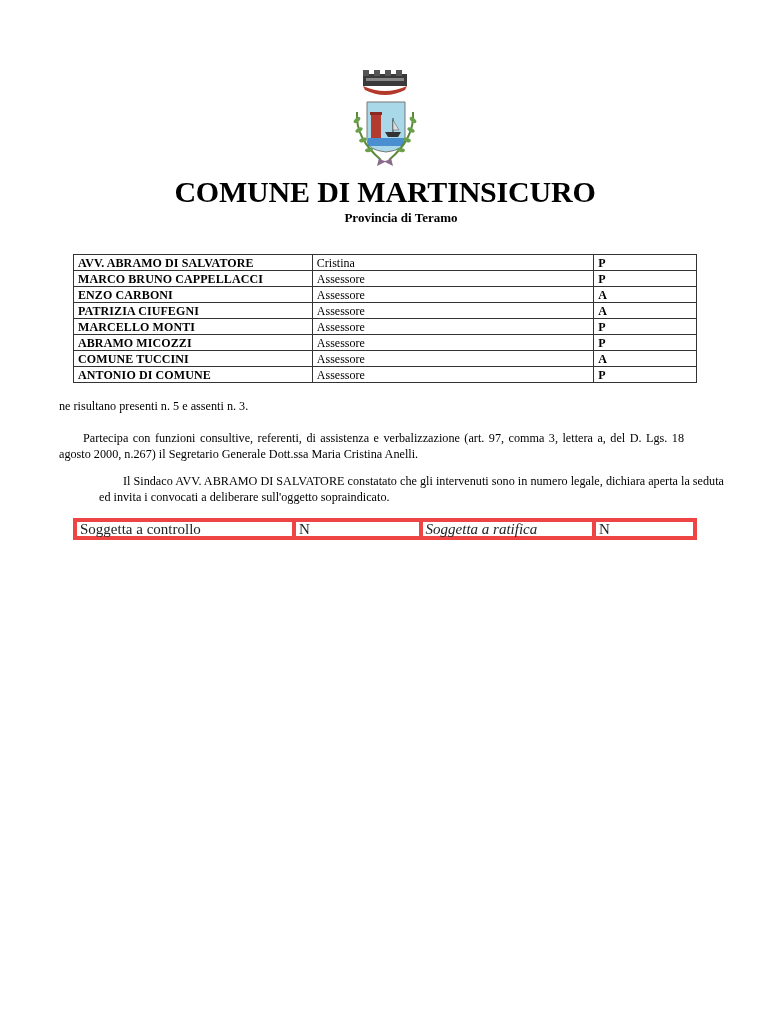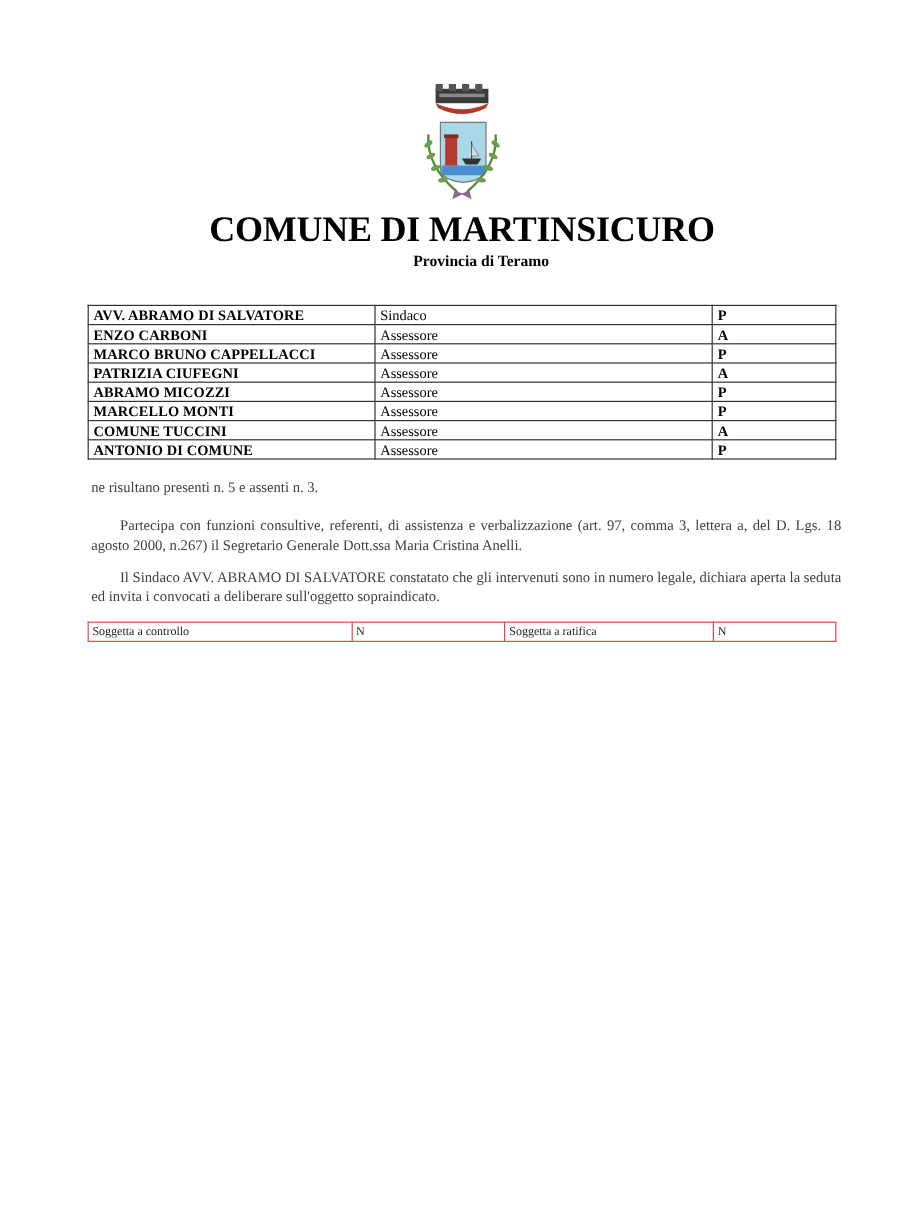--- a/index.html
+++ b/index.html
@@ -22,34 +22,34 @@
     .members { left: 73px; top: 254px; width: 624px; }
     .members td {
       border: 1px solid #333; height: 16px; padding: 0 4px;
       font-size: 12px; line-height: 14px; vertical-align: middle; white-space: nowrap;
     }
     .members td.name { width: 239px; font-weight: bold; letter-spacing: 0.1px; }
     .members td.role { width: 282px; }
     .members td.pres { width: 103px; font-weight: bold; }
 
     .para {
-      position: absolute; left: 76px; width: 625px;
-      font-size: 12.2px; line-height: 16px; color: #404040;
+      position: absolute; left: 59px; width: 625px;
+      font-size: 12.2px; line-height: 16px; color: #000000;
       text-align: justify;
     }
     .indent { text-indent: 24px; }
 
     .flags { left: 73px; top: 518px; width: 624px; }
     .flags td {
-      border: 1px solid #ef4444; height: 16px; padding: 0 3px;
-      font-size: 10px; line-height: 14px; vertical-align: middle; color: #222; white-space: nowrap;
+      border: 4px solid #ef4444; height: 16px; padding: 0 3px;
+      font-size: 15px; line-height: 14px; vertical-align: middle; color: #222; white-space: nowrap;
     }
     .flags td.c1 { width: 220px; }
     .flags td.c2 { width: 128px; }
-    .flags td.c3 { width: 174px; }
+    .flags td.c3 { width: 174px; font-style: italic; }
     .flags td.c4 { width: 102px; }
     .flags td.faint-left { border-left: 1px solid #ccc; }
   </style>
 </head>
 <body>
 
 <div class="crest">
   <svg width="104" height="104" viewBox="0 0 104 104">
 
     <rect x="30" y="6" width="44" height="12" fill="#3a3a3a"></rect>
@@ -85,64 +85,64 @@
   </svg>
 </div>
 
 <div class="title">COMUNE DI MARTINSICURO</div>
 <div class="subtitle">Provincia di Teramo</div>
 
 <table class="members">
   <tbody>
     <tr>
       <td class="name">AVV. ABRAMO DI SALVATORE</td>
-      <td class="role">Sindaco</td>
+      <td class="role">Cristina</td>
+      <td class="pres">P</td>
+    </tr>
+    <tr>
+      <td class="name">MARCO BRUNO CAPPELLACCI</td>
+      <td class="role">Assessore</td>
       <td class="pres">P</td>
     </tr>
     <tr>
       <td class="name">ENZO CARBONI</td>
       <td class="role">Assessore</td>
       <td class="pres">A</td>
     </tr>
     <tr>
-      <td class="name">MARCO BRUNO CAPPELLACCI</td>
-      <td class="role">Assessore</td>
-      <td class="pres">P</td>
-    </tr>
-    <tr>
       <td class="name">PATRIZIA CIUFEGNI</td>
       <td class="role">Assessore</td>
       <td class="pres">A</td>
     </tr>
     <tr>
-      <td class="name">ABRAMO MICOZZI</td>
+      <td class="name">MARCELLO MONTI</td>
       <td class="role">Assessore</td>
       <td class="pres">P</td>
     </tr>
     <tr>
-      <td class="name">MARCELLO MONTI</td>
+      <td class="name">ABRAMO MICOZZI</td>
       <td class="role">Assessore</td>
       <td class="pres">P</td>
     </tr>
     <tr>
       <td class="name">COMUNE TUCCINI</td>
       <td class="role">Assessore</td>
       <td class="pres">A</td>
     </tr>
     <tr>
       <td class="name">ANTONIO DI COMUNE</td>
       <td class="role">Assessore</td>
       <td class="pres">P</td>
     </tr>
   </tbody>
 </table>
 
 <div class="para" style="top:398px;">ne risultano presenti n.   5 e assenti n.   3.</div>
 <div class="para indent" style="top:430px;">Partecipa con funzioni consultive, referenti, di assistenza e verbalizzazione (art. 97, comma 3, lettera a, del D. Lgs. 18 agosto 2000, n.267) il Segretario Generale Dott.ssa Maria Cristina Anelli.</div>
-<div class="para indent" style="top:473px;">Il Sindaco AVV. ABRAMO DI SALVATORE constatato che gli intervenuti sono in numero legale, dichiara aperta la seduta ed invita i convocati a  deliberare sull'oggetto sopraindicato.</div>
+<div class="para indent" style="top:473px;margin-left:40px;">Il Sindaco AVV. ABRAMO DI SALVATORE constatato che gli intervenuti sono in numero legale, dichiara aperta la seduta ed invita i convocati a  deliberare sull'oggetto sopraindicato.</div>
 
 <table class="flags">
   <tbody>
     <tr>
       <td class="c1">Soggetta a controllo</td>
       <td class="c2">N</td>
       <td class="c3">Soggetta a ratifica</td>
       <td class="c4">N</td>
     </tr>
   </tbody>

